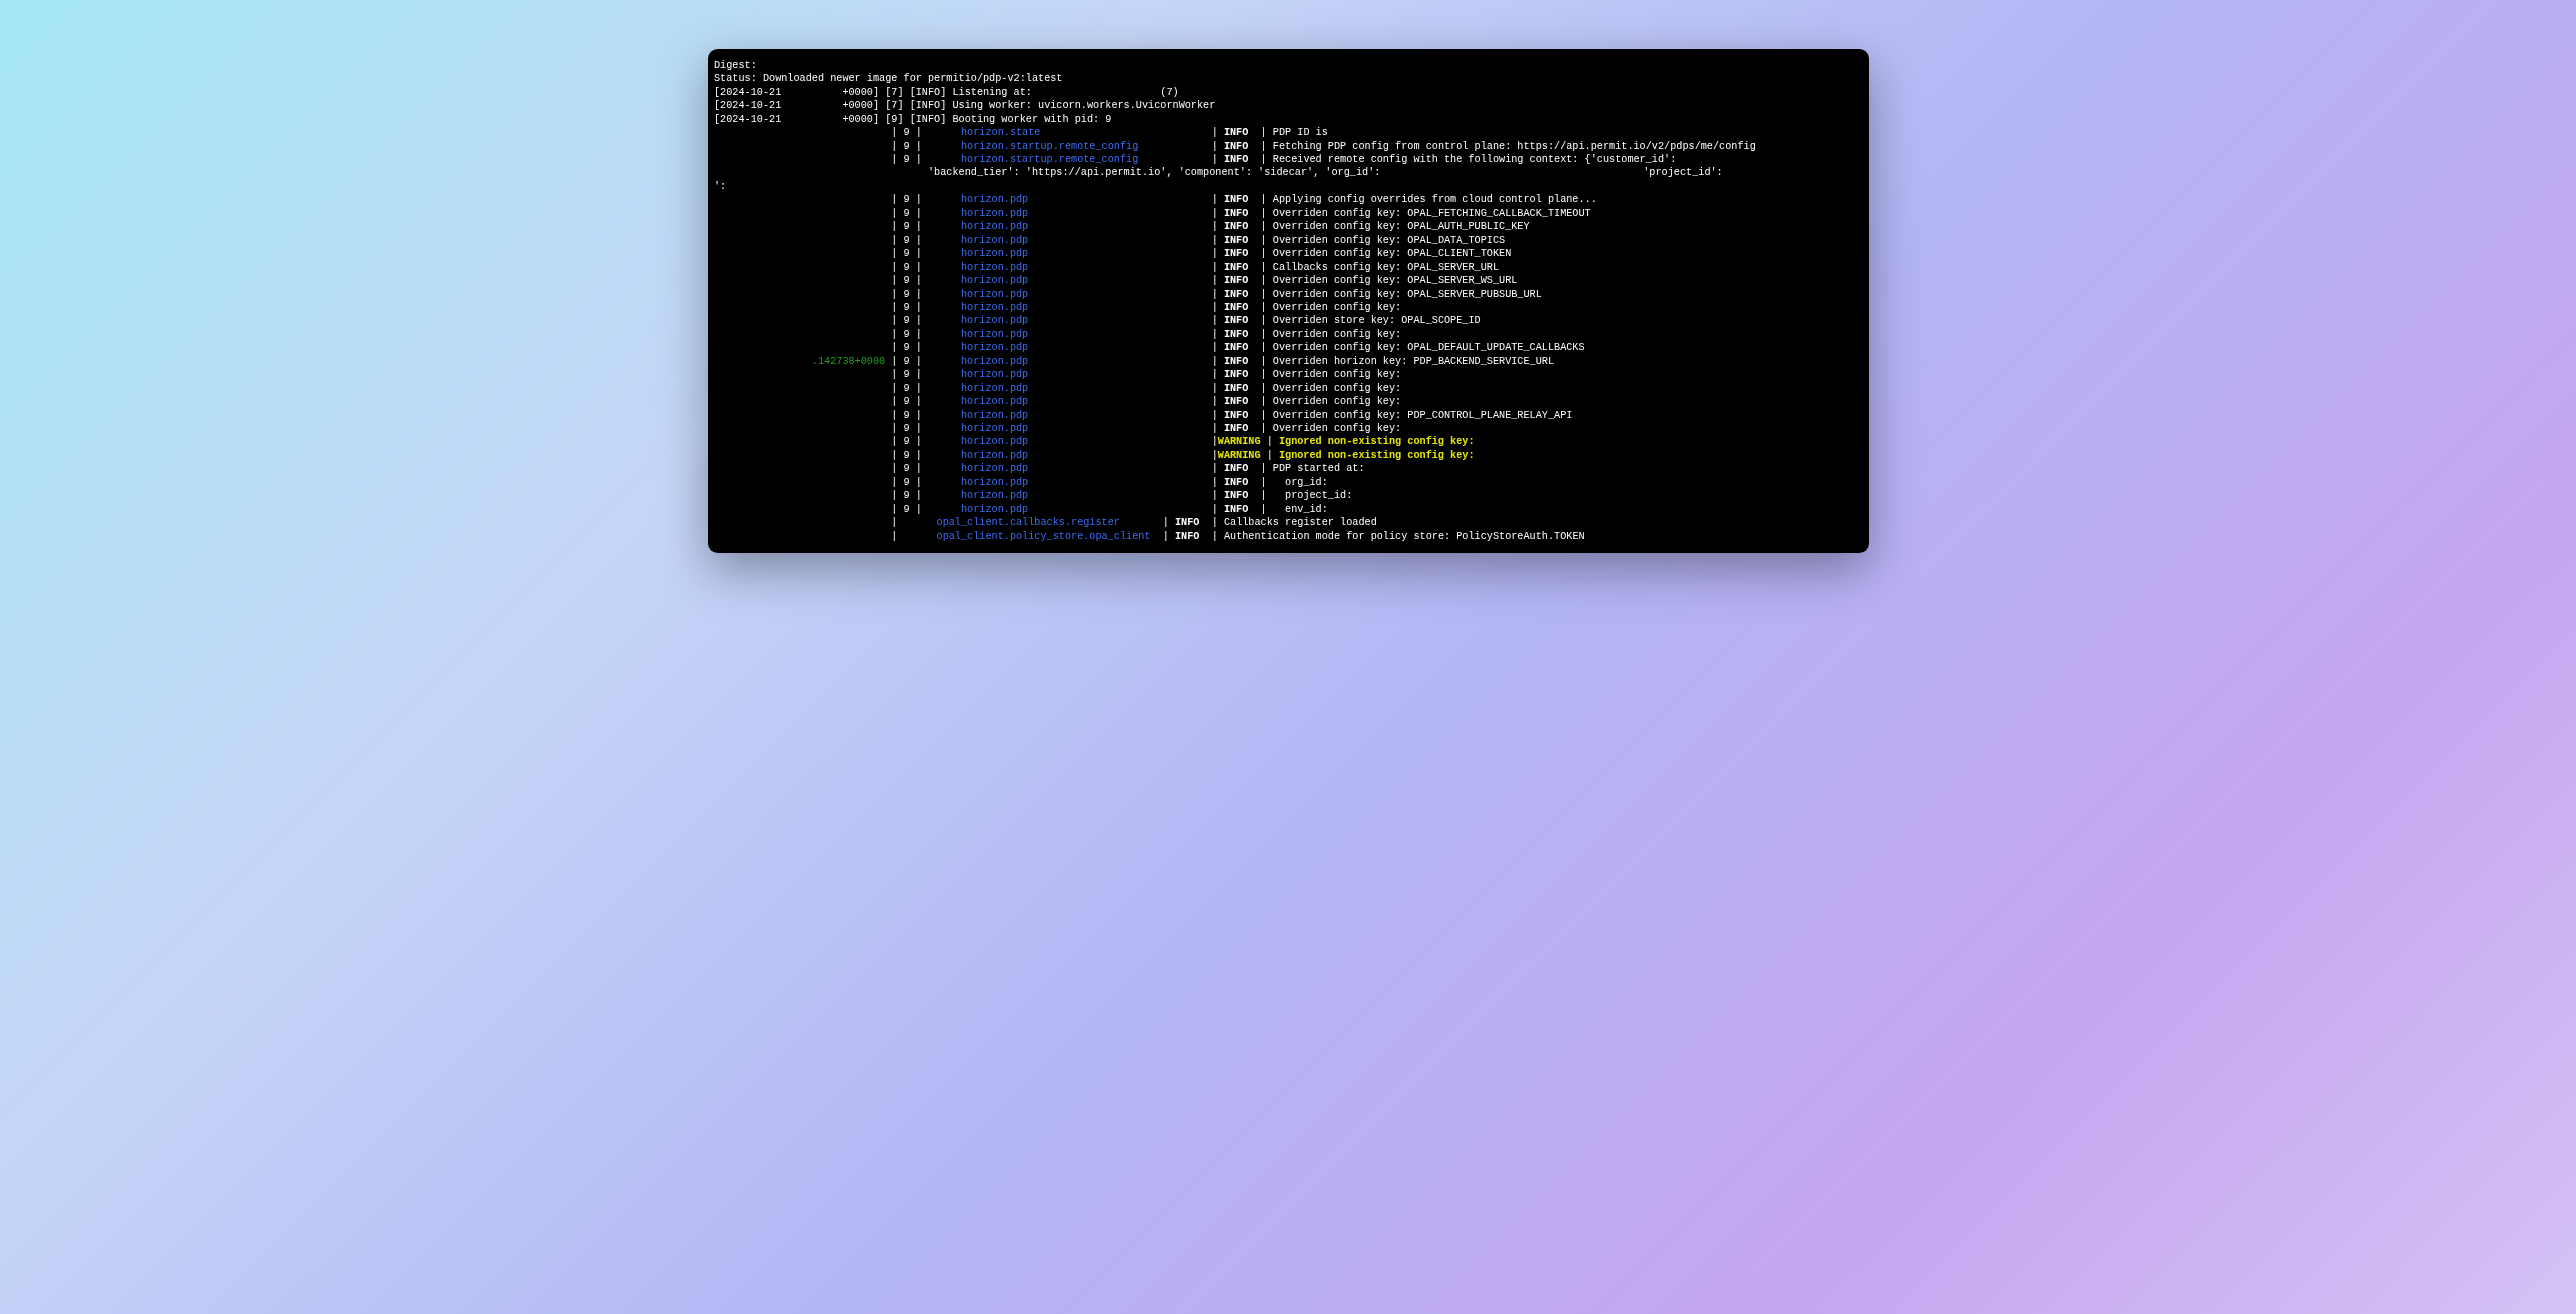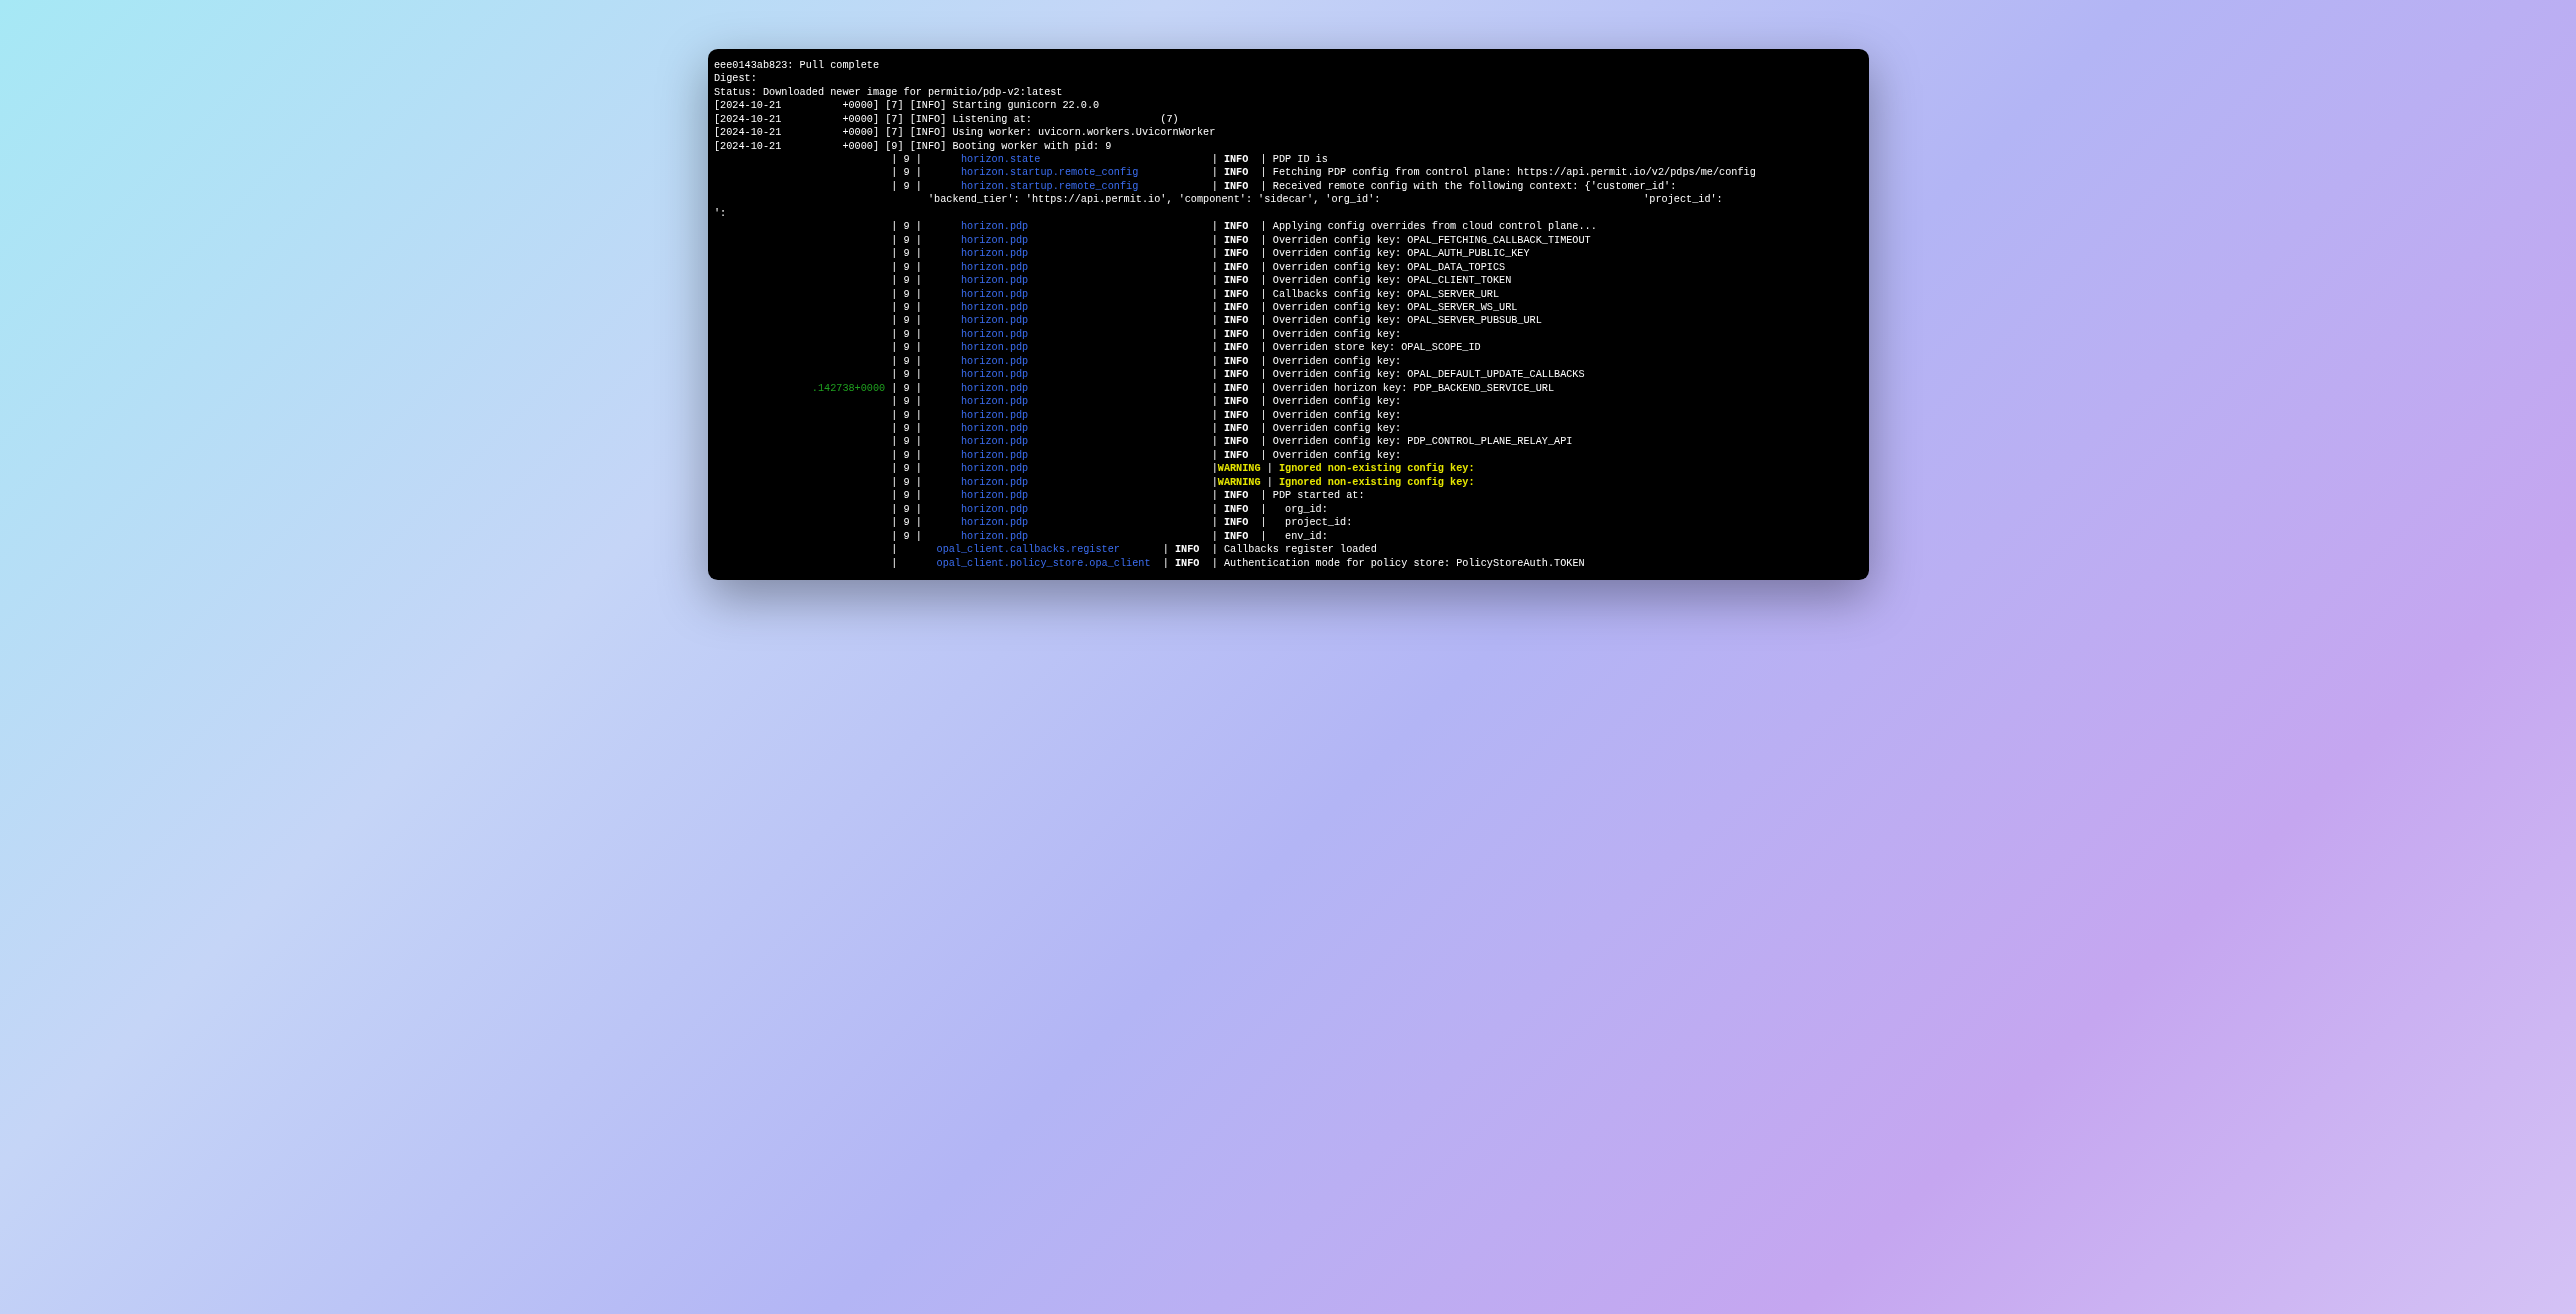--- a/index.html
+++ b/index.html
@@ -32,24 +32,22 @@
   .yellow { color: #e6e600; font-weight: 700; }
   .green { color: #1fa01f; }
   .white { color: #fff; }
   .bold { font-weight: 700; }
 </style>
 </head>
 <body>
 
 <div class="terminal">
   <div id="output">
-      <div class="line"><span class="white">eee0143ab823: Pull complete</span></div>
       <div class="line"><span class="white">Digest:</span></div>
       <div class="line"><span class="white">Status: Downloaded newer image for permitio/pdp-v2:latest</span></div>
-      <div class="line"><span class="white">[2024-10-21          +0000] [7] [INFO] Starting gunicorn 22.0.0</span></div>
       <div class="line"><span class="white">[2024-10-21          +0000] [7] [INFO] Listening at:                     (7)</span></div>
       <div class="line"><span class="white">[2024-10-21          +0000] [7] [INFO] Using worker: uvicorn.workers.UvicornWorker</span></div>
       <div class="line"><span class="white">[2024-10-21          +0000] [9] [INFO] Booting worker with pid: 9</span></div>
       <div class="line"><span class="white">                            </span><span class="white"> | 9 | </span><span class="blue">horizon.state                           </span><span class="white"> | </span><span class="white bold">INFO</span><span class="white">  | </span><span class="white">PDP ID is</span></div>
       <div class="line"><span class="white">                            </span><span class="white"> | 9 | </span><span class="blue">horizon.startup.remote_config           </span><span class="white"> | </span><span class="white bold">INFO</span><span class="white">  | </span><span class="white">Fetching PDP config from control plane: https://api.permit.io/v2/pdps/me/config</span></div>
       <div class="line"><span class="white">                            </span><span class="white"> | 9 | </span><span class="blue">horizon.startup.remote_config           </span><span class="white"> | </span><span class="white bold">INFO</span><span class="white">  | </span><span class="white">Received remote config with the following context: {'customer_id':                                      'client_id':</span></div>
       <div class="line"><span class="white">                            </span><span class="white">       'backend_tier': 'https://api.permit.io', 'component': 'sidecar', 'org_id':                                           'project_id':                                                'env_id</span></div>
       <div class="line"><span class="white">':</span></div>
       <div class="line"><span class="white">                            </span><span class="white"> | 9 | </span><span class="blue">horizon.pdp                             </span><span class="white"> | </span><span class="white bold">INFO</span><span class="white">  | </span><span class="white">Applying config overrides from cloud control plane...</span></div>
       <div class="line"><span class="white">                            </span><span class="white"> | 9 | </span><span class="blue">horizon.pdp                             </span><span class="white"> | </span><span class="white bold">INFO</span><span class="white">  | </span><span class="white">Overriden config key: OPAL_FETCHING_CALLBACK_TIMEOUT</span></div>

